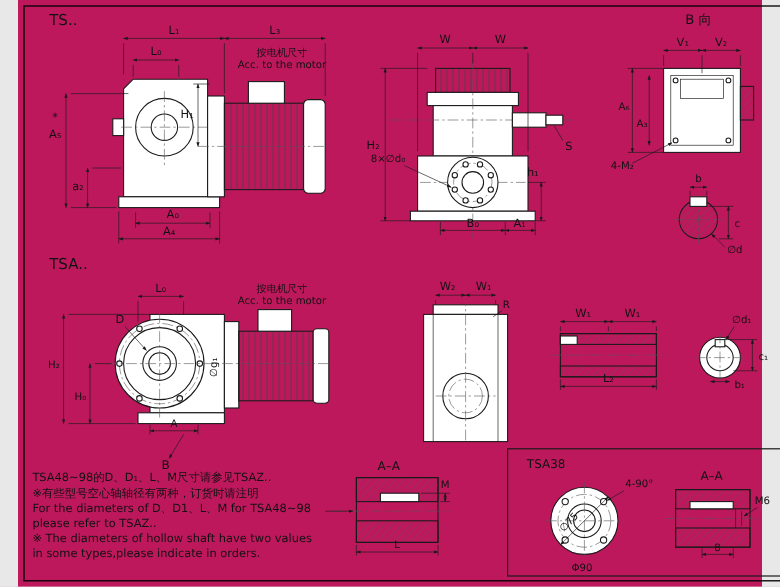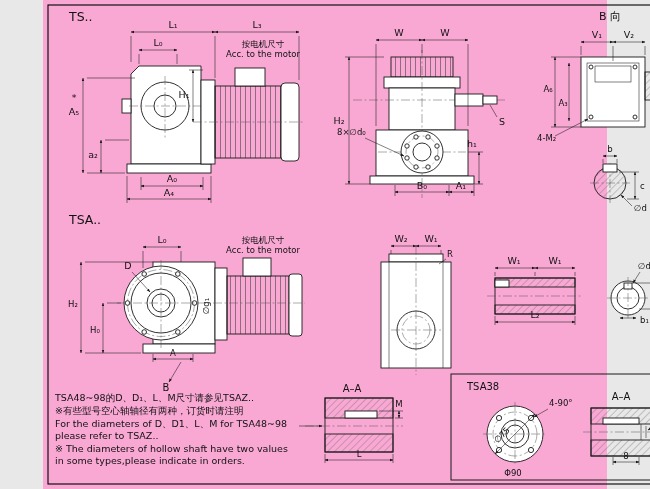--- a/index.html
+++ b/index.html
@@ -1,16 +1,16 @@
 <!DOCTYPE html>
 <html><head>
 <meta charset="utf-8">
 <style>
   html,body{margin:0;padding:0;background:#e8e8e8;}
-  #stage{width:564px;height:489px;background:#f9a8d4;position:relative;margin:0 auto;
+  #stage{width:620px;height:489px;background:#be185d;position:relative;margin:0 auto;
          font-family:"DejaVu Sans",sans-serif;text-align:right;}
   svg{display:block;}
   svg text{font-family:"DejaVu Sans","Liberation Sans",sans-serif;fill:#111;}
   .ln{fill:#fff;stroke:#1a1a1a;stroke-width:0.9;}
   .lnn{fill:none;stroke:#1a1a1a;stroke-width:0.9;}
   .thin{fill:none;stroke:#1a1a1a;stroke-width:0.55;}
   .dim{fill:none;stroke:#1a1a1a;stroke-width:0.55;}
   .cl{fill:none;stroke:#555;stroke-width:0.5;stroke-dasharray:9 2.5 2 2.5;}
   .hat{fill:url(#hatch);stroke:#1a1a1a;stroke-width:0.9;}
   .fins{fill:url(#fins);stroke:#1a1a1a;stroke-width:0.9;}

